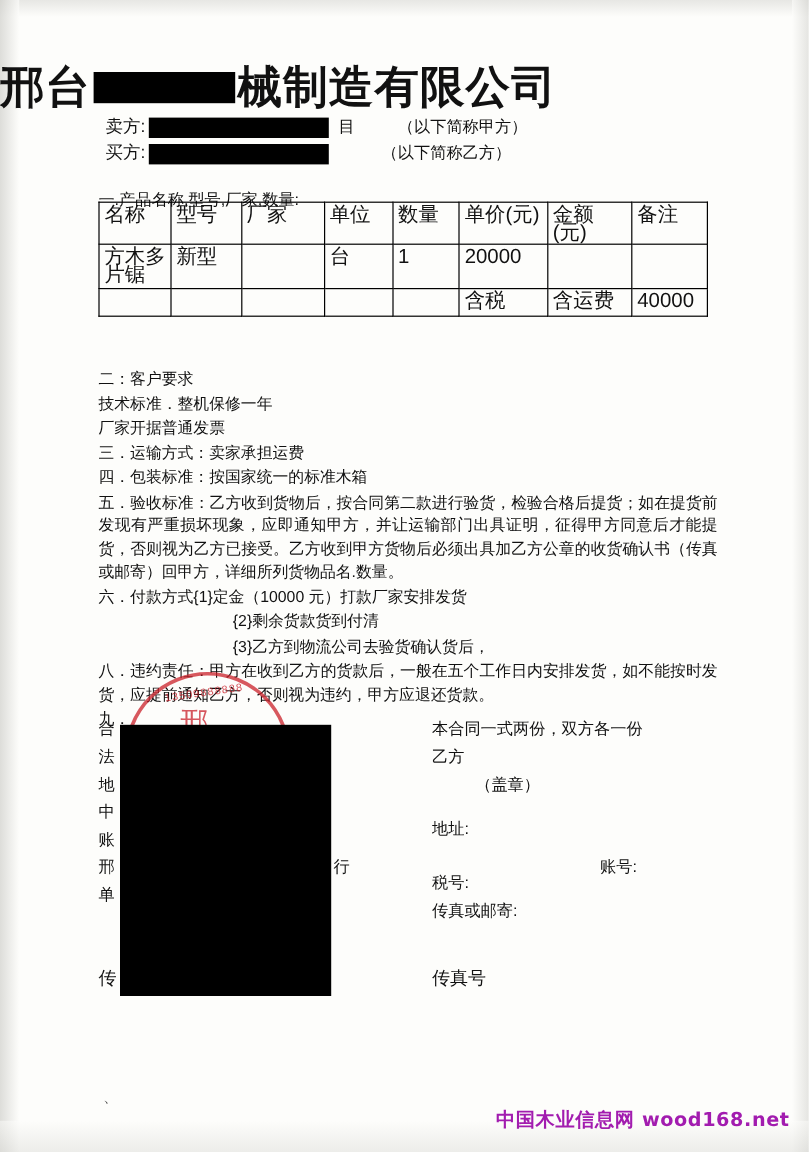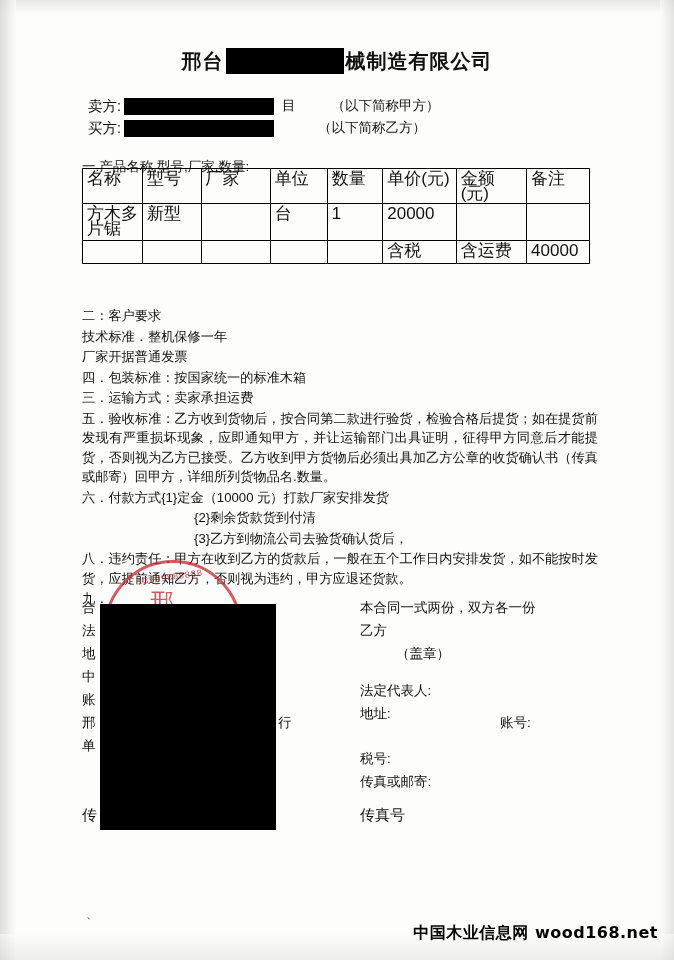--- a/index.html
+++ b/index.html
@@ -47,22 +47,22 @@
     left: 0; right: 0; bottom: 0;
     height: 26px;
     background: linear-gradient(to top, #dcdcd8, #fdfdfb);
     opacity: .5;
   }
 
   .doc-title {
     position: absolute;
     left: 0; right: 0;
     top: 48px;
-    text-align: center;
-    font-size: 20px;
+    text-align: left;
+    font-size: 37px;
     font-weight: bold;
     letter-spacing: 1px;
     font-family: "DejaVu Sans", sans-serif;
   }
   .redact {
     background: #000;
     display: inline-block;
     vertical-align: middle;
   }
   .title-redact {
@@ -218,21 +218,21 @@
     font-size: 12px;
     color: #444;
   }
 
   .watermark {
     position: absolute;
     right: 16px;
     bottom: 16px;
     font-size: 16px;
     font-weight: bold;
-    color: #000000;
+    color: #a21caf;
     letter-spacing: .5px;
     font-family: "DejaVu Sans", sans-serif;
   }
 </style>
 </head>
 <body>
 
 <div class="page">
 
   <div class="scan-edge-top"></div>
@@ -293,22 +293,22 @@
         <td>含运费</td>
         <td>40000</td>
       </tr>
     </tbody>
   </table>
 
   <div class="terms">
     <p>二：客户要求</p>
     <p>技术标准．整机保修一年</p>
     <p>厂家开据普通发票</p>
+    <p>三．运输方式：卖家承担运费</p>
     <p>四．包装标准：按国家统一的标准木箱</p>
-    <p>三．运输方式：卖家承担运费</p>
     <p class="just">五．验收标准：乙方收到货物后，按合同第二款进行验货，检验合格后提货；如在提货前发现有严重损坏现象，应即通知甲方，并让运输部门出具证明，征得甲方同意后才能提货，否则视为乙方已接受。乙方收到甲方货物后必须出具加乙方公章的收货确认书（传真或邮寄）回甲方，详细所列货物品名.数量。</p>
     <p>六．付款方式{1}定金（10000 元）打款厂家安排发货</p>
     <p class="sub">{2}剩余货款货到付清</p>
     <p class="sub">{3}乙方到物流公司去验货确认货后，</p>
     <p class="just">八．违约责任：甲方在收到乙方的货款后，一般在五个工作日内安排发货，如不能按时发货，应提前通知乙方，否则视为违约，甲方应退还货款。</p>
     <p>九．</p>
   </div>
 
   <div class="stamp"></div>
   <div class="stamp-text">13509888888</div>
@@ -322,21 +322,20 @@
       <div>中</div>
       <div>账</div>
       <div>邢</div>
       <div>单</div>
     </div>
     <div class="sign-right">
       <div>本合同一式两份，双方各一份</div>
       <div>乙方</div>
       <div style="padding-left:36px">（盖章）</div>
       <div style="height:14px"></div>
-      <div>法定代表人:</div>
       <div>地址:</div>
       <div style="position:absolute;left:140px;top:115px">账号:</div>
       <div style="margin-top:22px">税号:</div>
       <div>传真或邮寄:</div>
     </div>
     <div style="position:absolute;left:196px;top:115px">行</div>
   </div>
 
   <div class="big-redact"></div>
 

